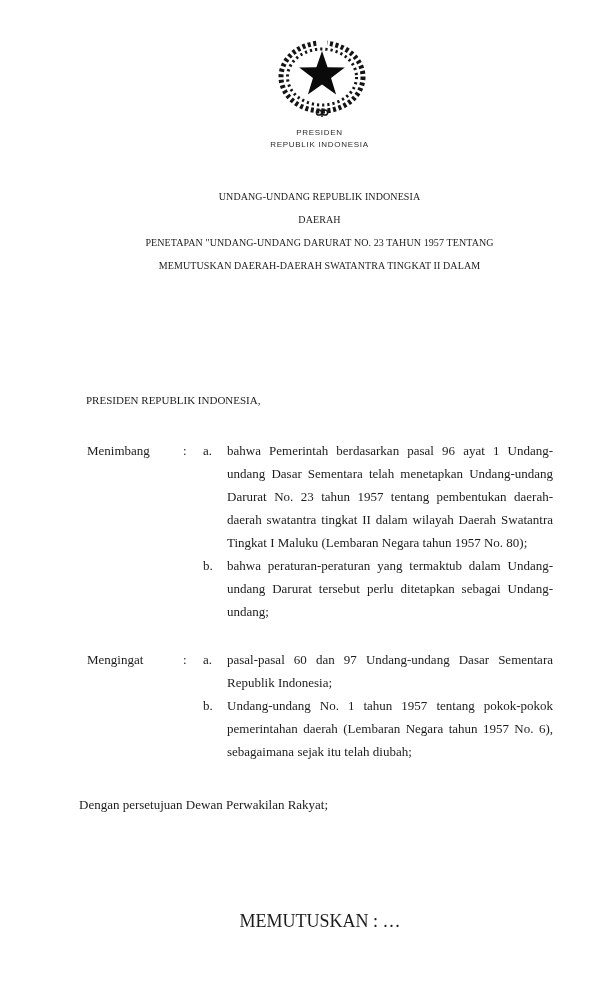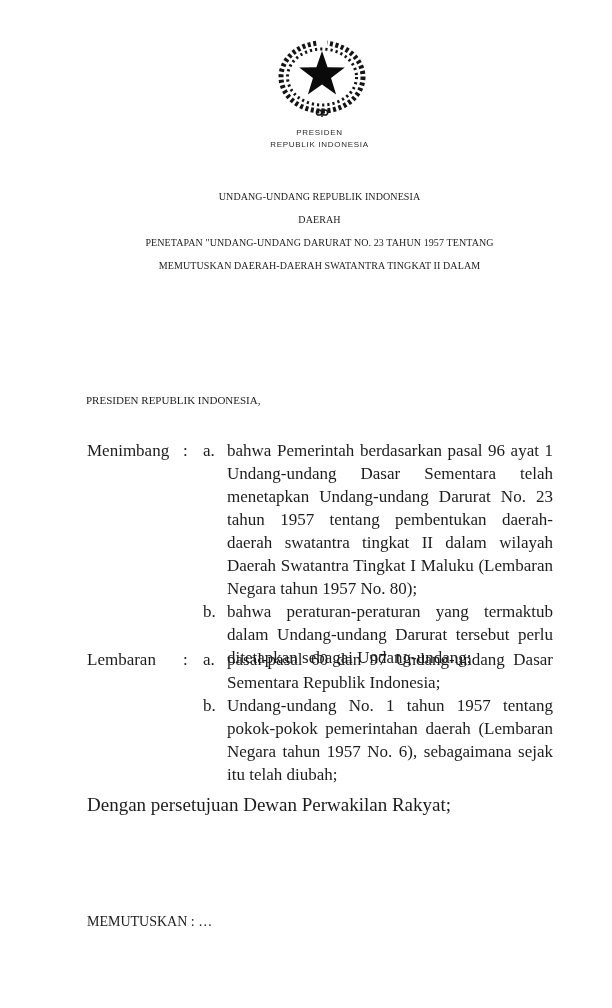--- a/index.html
+++ b/index.html
@@ -57,53 +57,53 @@
     line-height: 23px;
     margin-top: 20px;
   }
   
   .clause {
     position: absolute;
     left: 87px;
     width: 466px;
     display: flex;
     align-items: flex-start;
-    font-size: 17px;
+    font-size: 13px;
     line-height: 23px;
   }
   .clause-label { width: 96px; flex: none; }
   .clause-colon { width: 20px; flex: none; }
   .clause-items { width: 350px; flex: none; }
   .clause-item  { display: flex; align-items: flex-start; }
   .clause-marker { width: 24px; flex: none; }
   .clause-text {
     width: 326px;
     flex: none;
     text-align: justify;
     text-justify: inter-word;
   }
   .clause-text::after { content: ""; } 
   .pos-menimbang { top: 439px; }
   .pos-mengingat { top: 648px; }
   
   .approval-line {
     position: absolute;
-    left: 87px;
+    left: 79px;
     top: 793px;
     width: 466px;
-    font-size: 19px;
+    font-size: 13px;
     line-height: 23px;
   }
   .decision-line {
     position: absolute;
     left: 87px;
     top: 910px;
     width: 466px;
-    text-align: left;
-    font-size: 14px;
+    text-align: center;
+    font-size: 18px;
     line-height: 23px;
   }
 </style>
 </head>
 <body>
 
 <div class="page">
 
   <div class="seal">
     <svg viewBox="0 0 88 78" aria-hidden="true">
@@ -153,21 +153,21 @@
         </div>
 
         <div class="clause-item">
           <div class="clause-marker">b.</div>
           <div class="clause-text">bahwa peraturan-peraturan yang termaktub dalam Undang-undang Darurat tersebut perlu ditetapkan sebagai Undang-undang;</div>
         </div>
       </div>
   </div>
 
   <div class="clause pos-mengingat">
-    <div class="clause-label">Lembaran</div>
+    <div class="clause-label">Mengingat</div>
     <div class="clause-colon">:</div>
     <div class="clause-items">
 
         <div class="clause-item">
           <div class="clause-marker">a.</div>
           <div class="clause-text">pasal-pasal 60 dan 97 Undang-undang Dasar Sementara Republik Indonesia;</div>
         </div>
 
         <div class="clause-item">
           <div class="clause-marker">b.</div>

